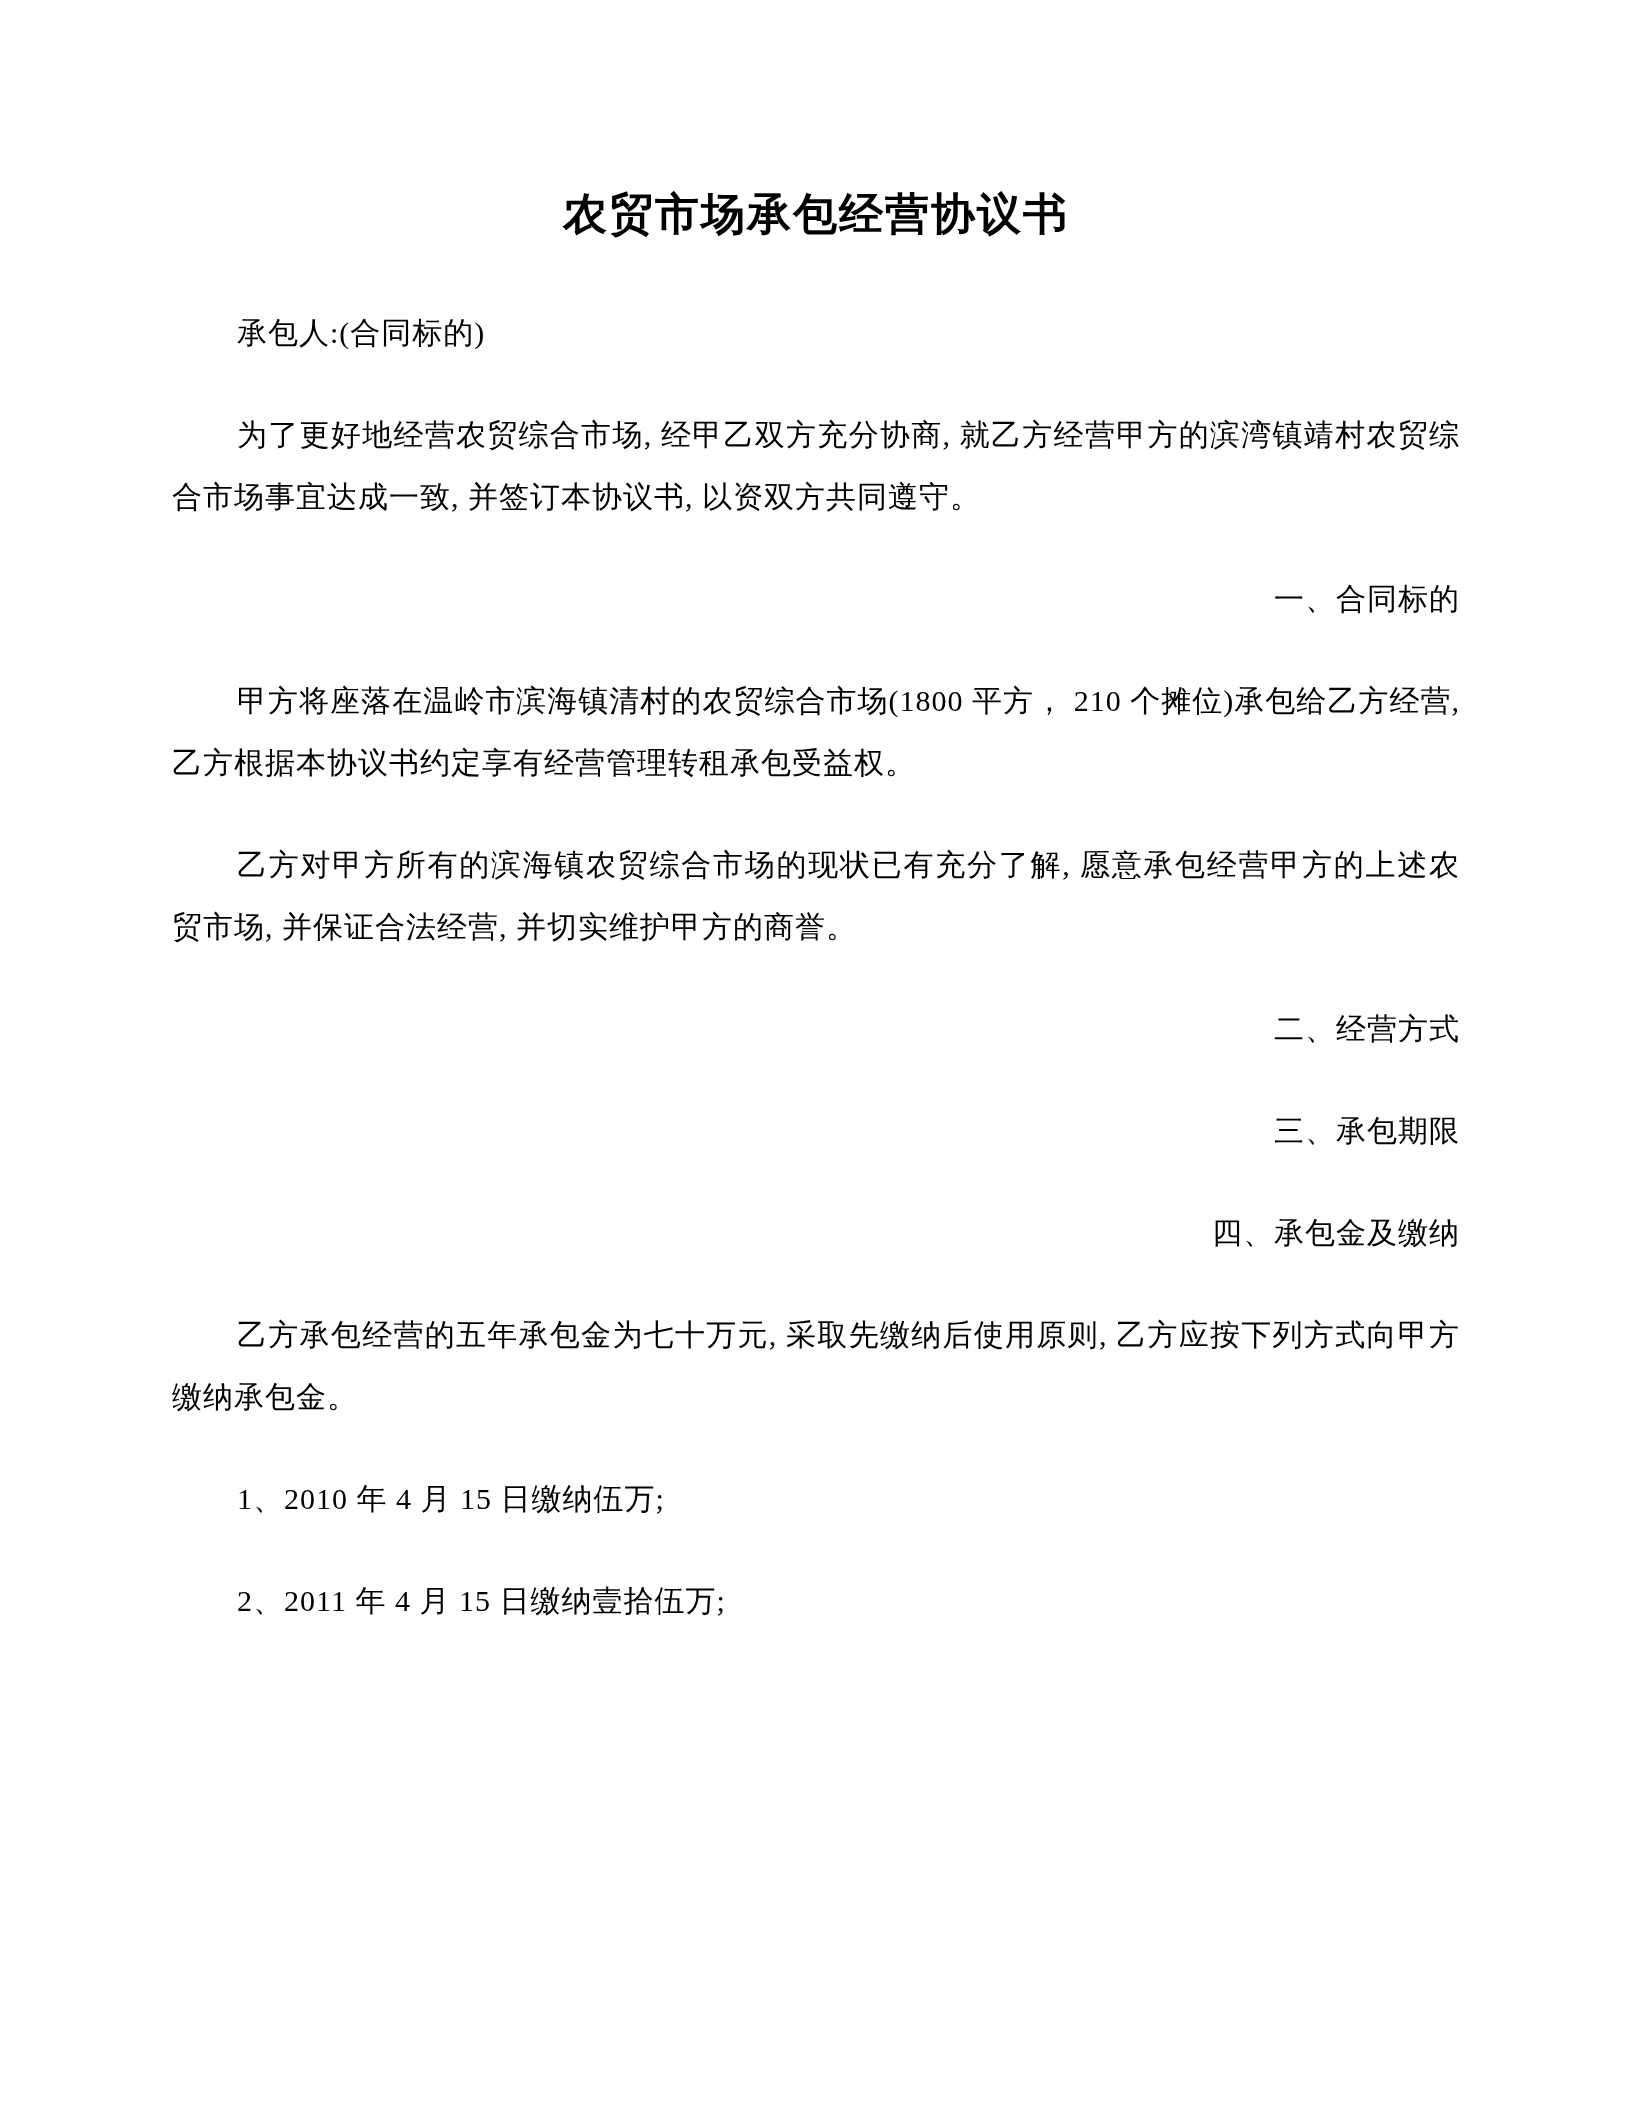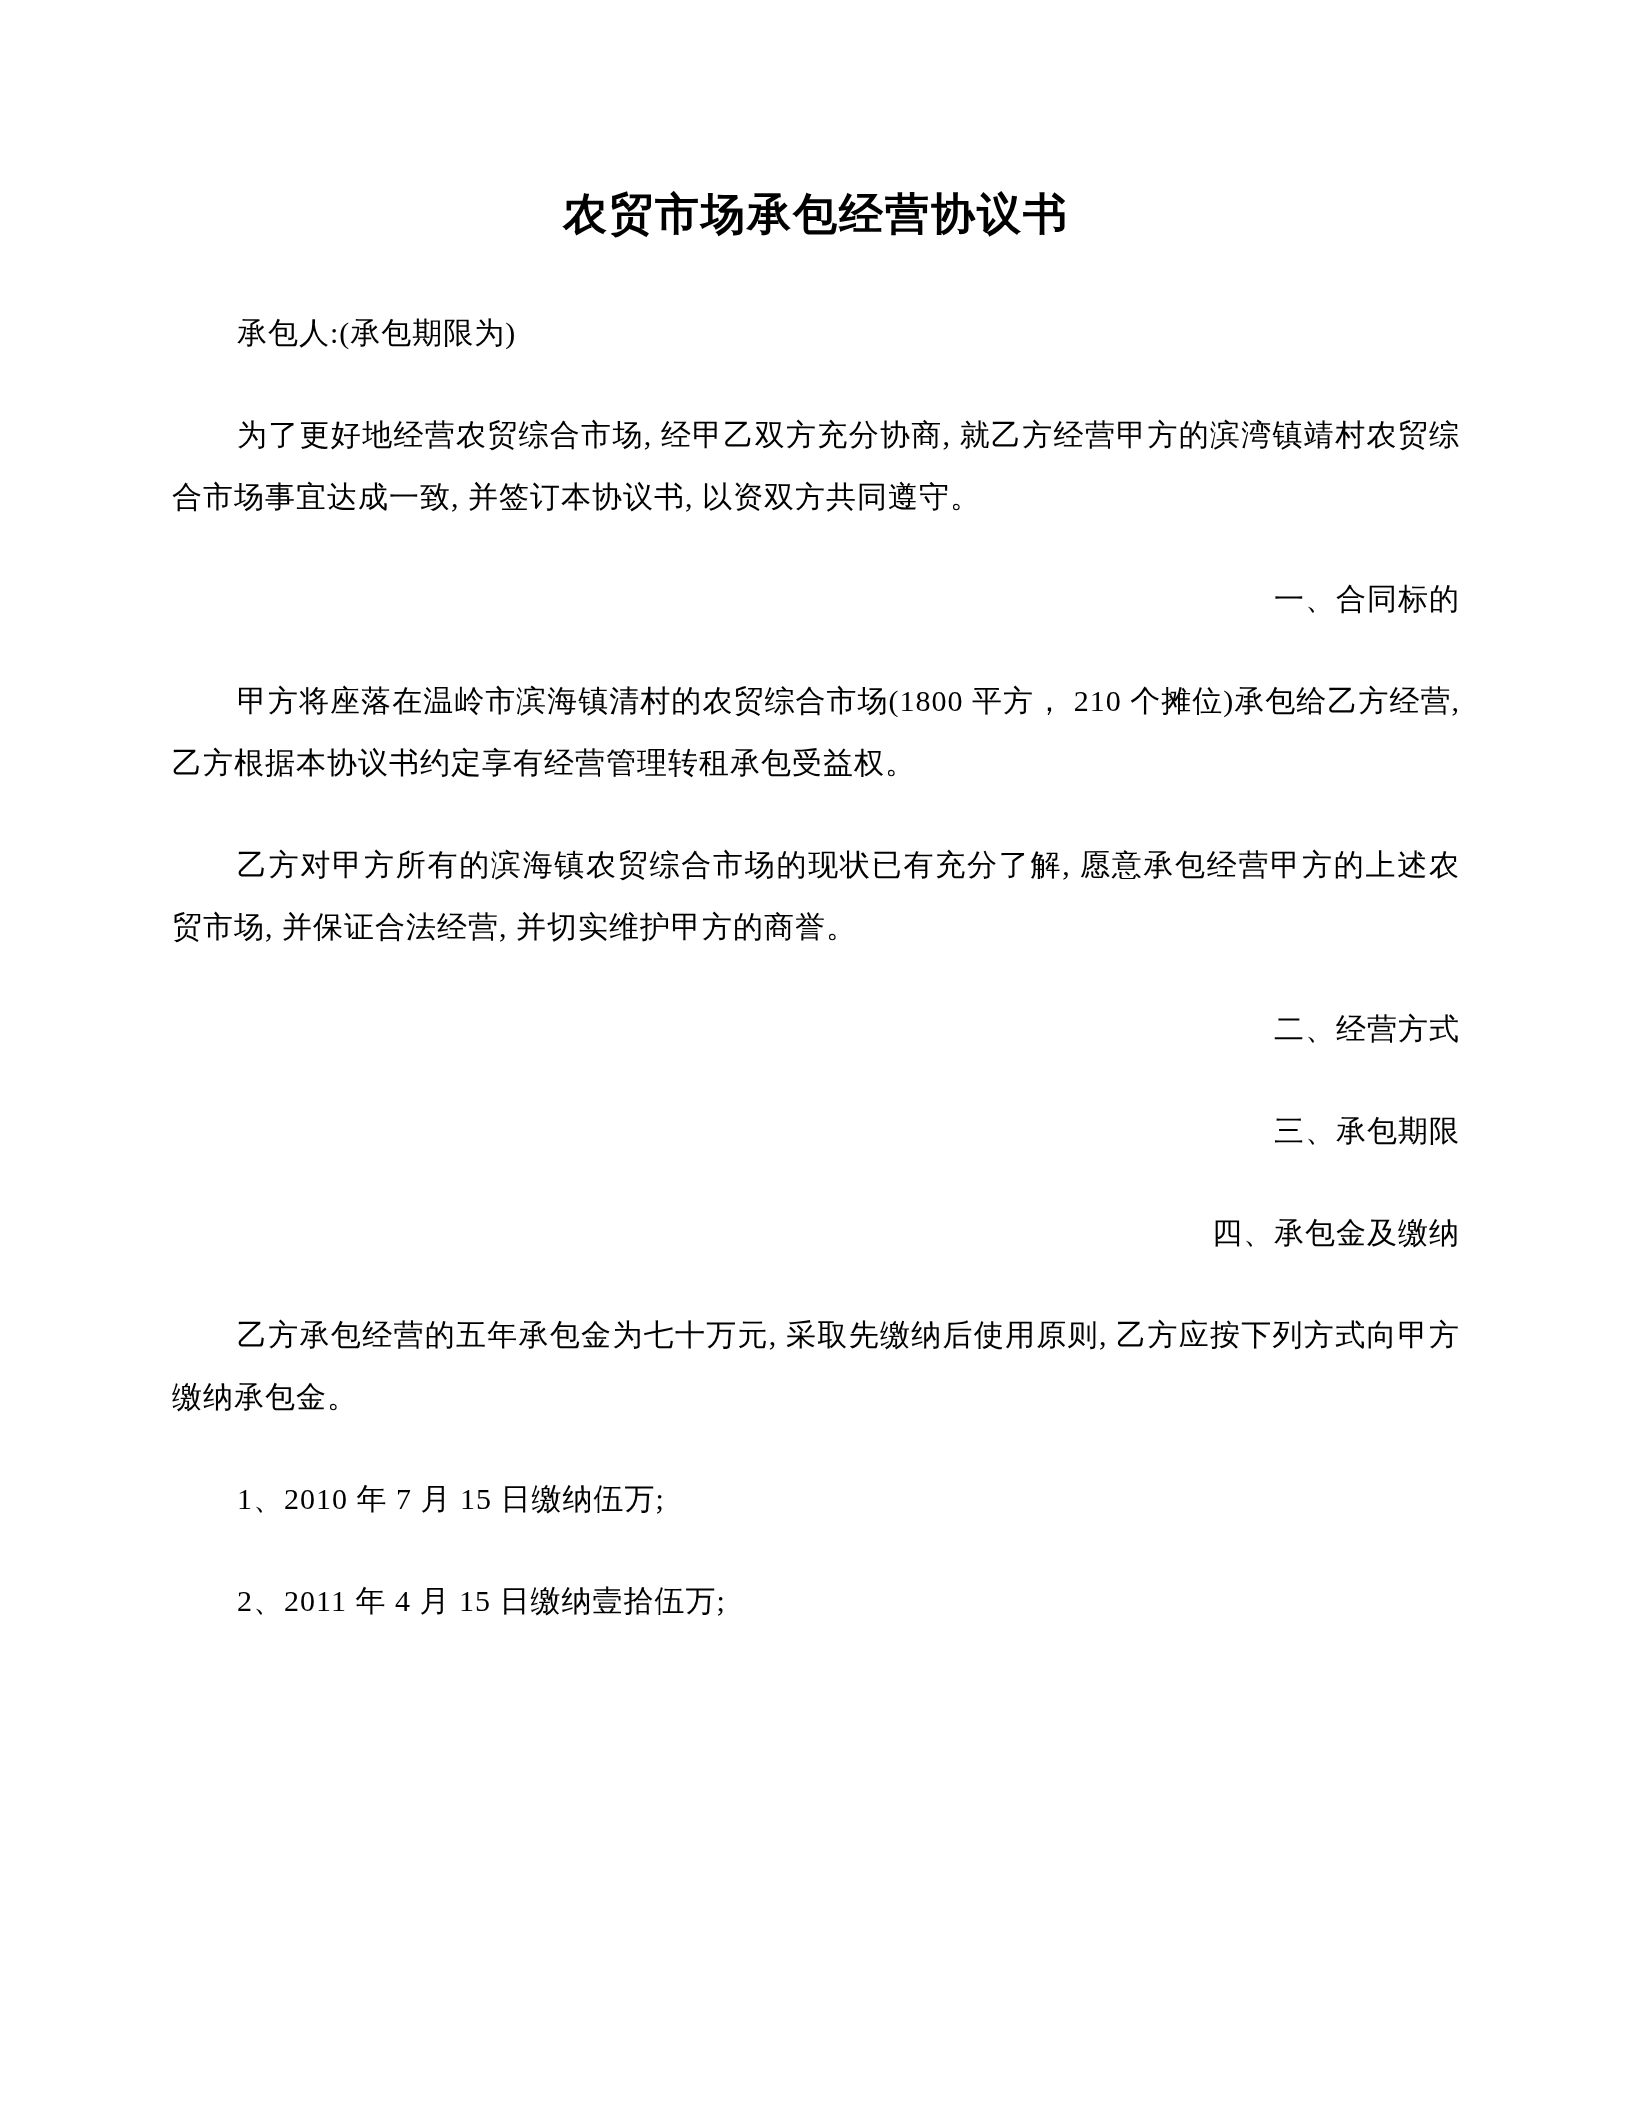--- a/index.html
+++ b/index.html
@@ -42,30 +42,30 @@
     text-align: left;
   }
 </style>
 </head>
 <body>
 
 <div class="page">
 
   <h1 class="doc-title">农贸市场承包经营协议书</h1>
 
-  <p class="para party">承包人:(承包期限为)</p>
+  <p class="para party">承包人:(合同标的)</p>
 
   <p class="para body">为了更好地经营农贸综合市场, 经甲乙双方充分协商, 就乙方经营甲方的滨湾镇靖村农贸综合市场事宜达成一致, 并签订本协议书, 以资双方共同遵守。</p>
 
   <p class="para heading">一、合同标的</p>
   <p class="para body">甲方将座落在温岭市滨海镇清村的农贸综合市场(1800 平方， 210 个摊位)承包给乙方经营, 乙方根据本协议书约定享有经营管理转租承包受益权。</p>
   <p class="para body">乙方对甲方所有的滨海镇农贸综合市场的现状已有充分了解, 愿意承包经营甲方的上述农贸市场, 并保证合法经营, 并切实维护甲方的商誉。</p>
 
   <p class="para heading">二、经营方式</p>
 
   <p class="para heading">三、承包期限</p>
 
   <p class="para heading">四、承包金及缴纳</p>
   <p class="para body">乙方承包经营的五年承包金为七十万元, 采取先缴纳后使用原则, 乙方应按下列方式向甲方缴纳承包金。</p>
-  <p class="para list-item">1、2010 年 7 月 15 日缴纳伍万;</p>
+  <p class="para list-item">1、2010 年 4 月 15 日缴纳伍万;</p>
   <p class="para list-item">2、2011 年 4 月 15 日缴纳壹拾伍万;</p>
 
 </div>
 
 </body></html>

